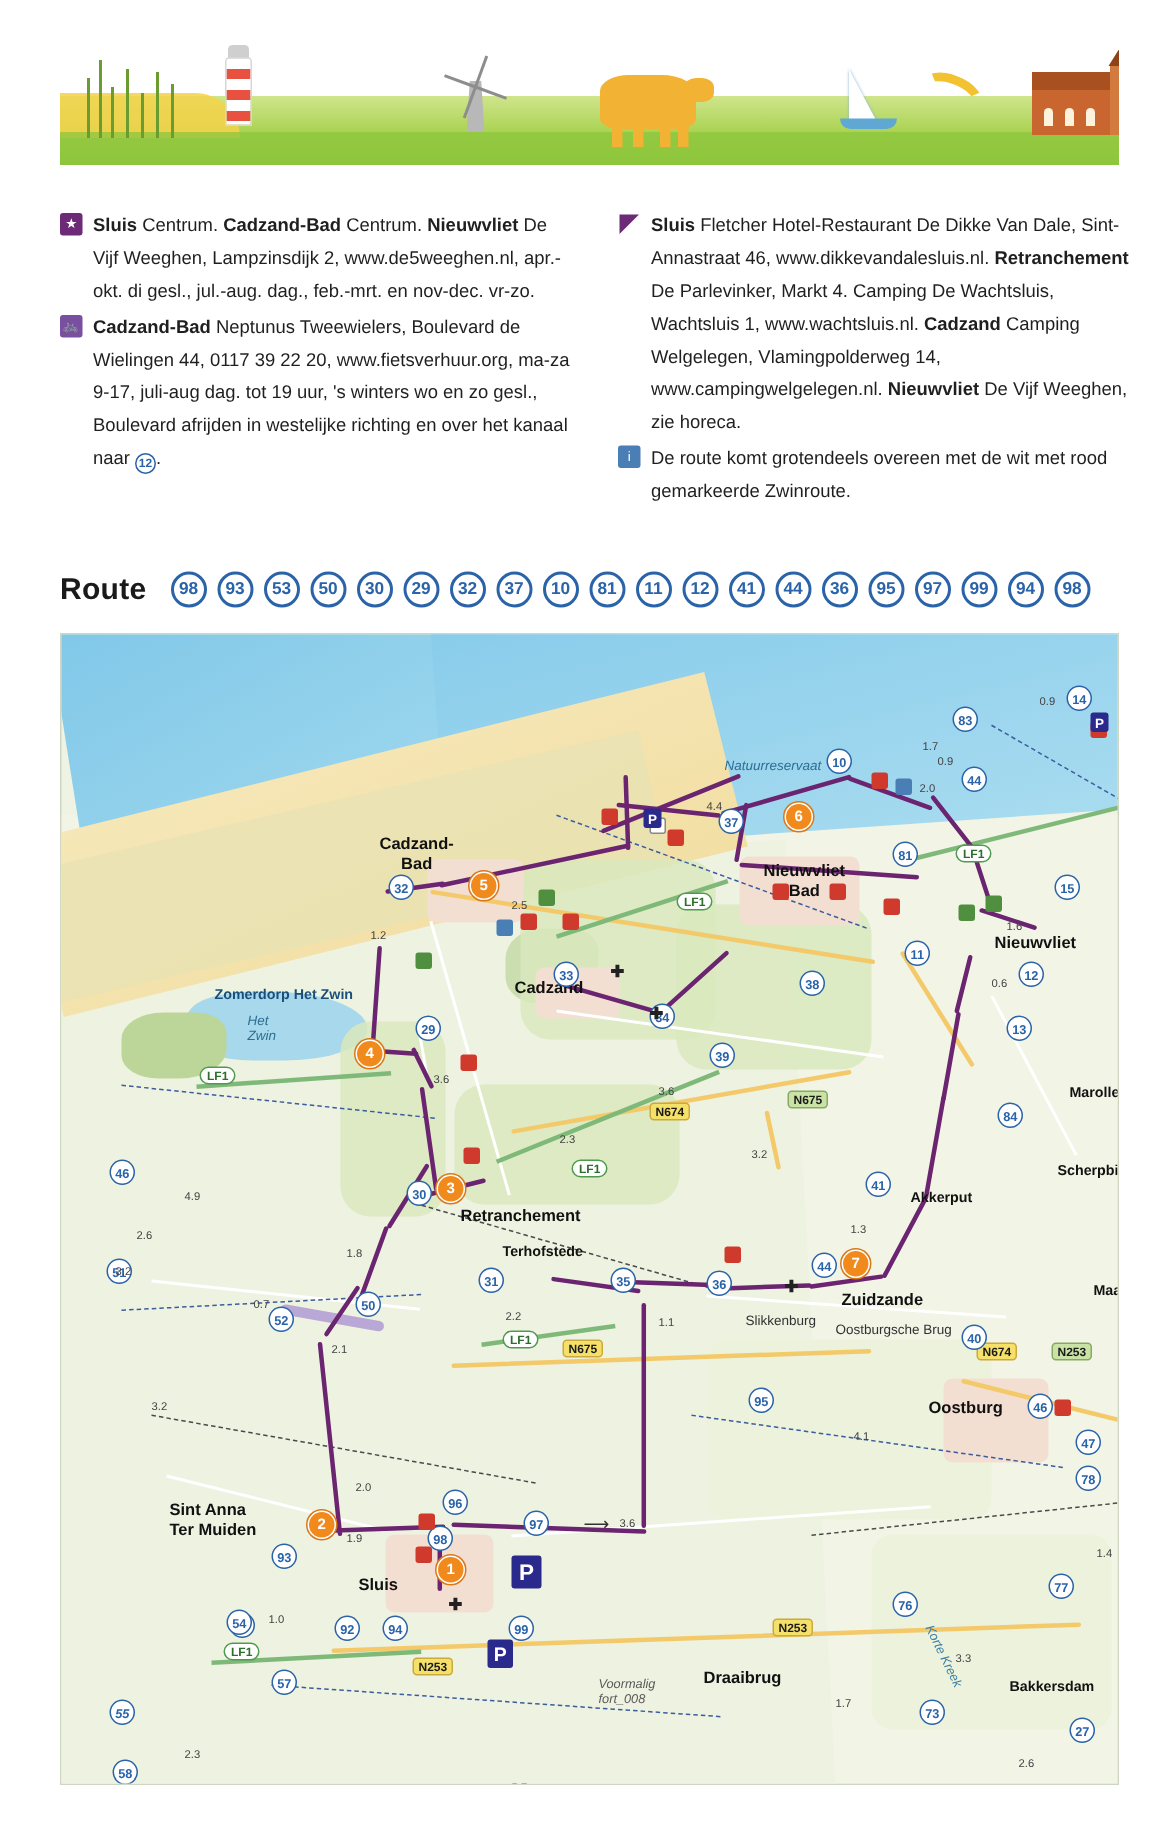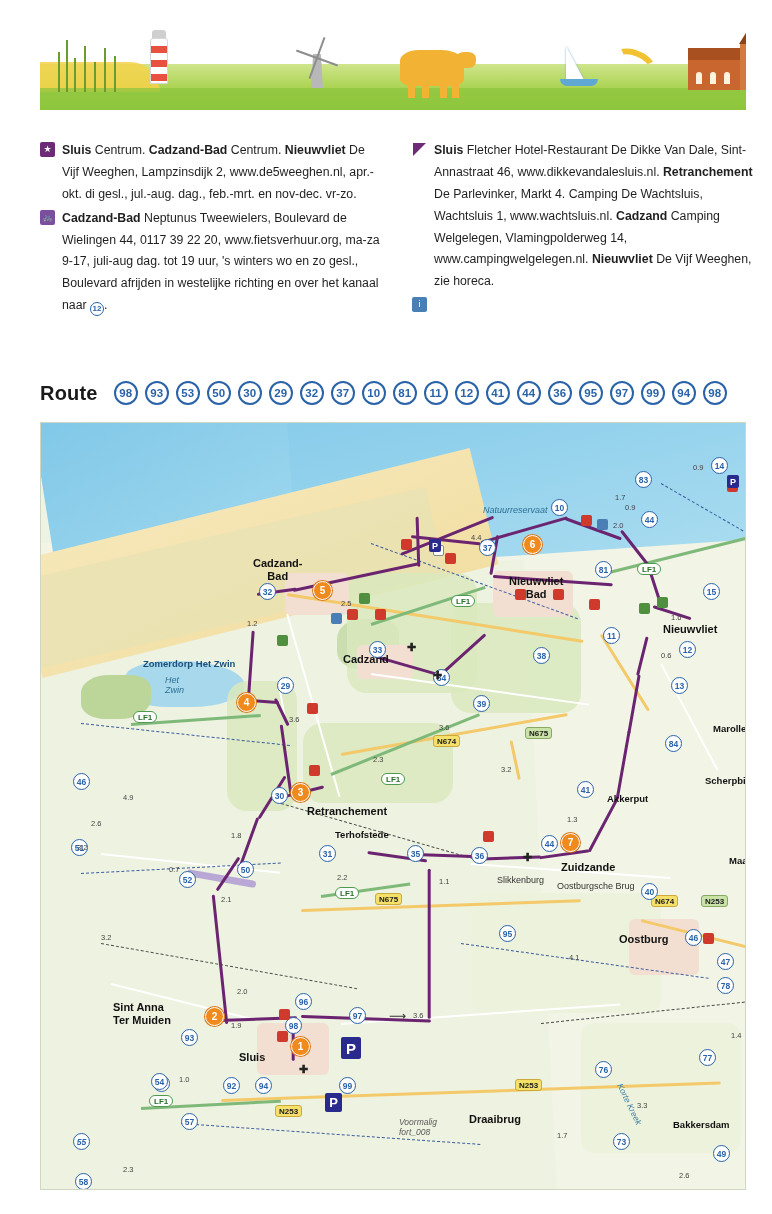--- a/index.html
+++ b/index.html
@@ -318,20 +318,21 @@
 
     <div class="legend-entry">
       <span class="legend-ico ico-hotel">
           <span class="ico-hotel-glyph"></span>
         </span>
       <span><span class="b">Sluis</span><span> Fletcher Hotel-Restaurant De Dikke Van Dale, Sint-Annastraat 46, www.dikkevandalesluis.nl. </span><span class="b">Retranchement</span><span> De Parlevinker, Markt 4. Camping De Wachtsluis, Wachtsluis 1, www.wachtsluis.nl. </span><span class="b">Cadzand</span><span> Camping Welgelegen, Vlamingpolderweg 14, www.campingwelgelegen.nl. </span><span class="b">Nieuwvliet</span><span> De Vijf Weeghen, zie horeca.</span></span>
     </div>
 
     <div class="legend-entry">
       <span class="legend-ico ico-info">i</span>
+      <span>De route komt grotendeels overeen met de wit met rood gemarkeerde Zwinroute.</span>
     </div>
 
   </div>
 </div>
 
 <div class="route-strip">
   <span class="route-label">Route</span>
   <span class="knoop">98</span>
   <span class="knoop">93</span>
   <span class="knoop">53</span>
@@ -540,21 +541,21 @@
   <div class="knoop-map" style="left:140px;top:690px;">57</div>
   <div class="knoop-map" style="left:32px;top:710px;font-style:italic;">55</div>
   <div class="knoop-map" style="left:34px;top:750px;">58</div>
   <div class="knoop-map" style="left:600px;top:460px;">40</div>
   <div class="knoop-map" style="left:644px;top:506px;">46</div>
   <div class="knoop-map" style="left:676px;top:530px;">47</div>
   <div class="knoop-map" style="left:676px;top:554px;">78</div>
   <div class="knoop-map" style="left:554px;top:638px;">76</div>
   <div class="knoop-map" style="left:658px;top:626px;">77</div>
   <div class="knoop-map" style="left:572px;top:710px;">73</div>
-  <div class="knoop-map" style="left:672px;top:722px;">49</div>
+  <div class="knoop-map" style="left:672px;top:722px;">27</div>
 
   <div class="poi red" style="left:360px;top:116px;"></div>
   <div class="poi red" style="left:404px;top:130px;"></div>
   <div class="poi white" style="left:392px;top:122px;"></div>
   <div class="poi red" style="left:540px;top:92px;"></div>
   <div class="poi blue" style="left:556px;top:96px;"></div>
   <div class="poi red" style="left:474px;top:166px;"></div>
   <div class="poi red" style="left:512px;top:166px;"></div>
   <div class="poi red" style="left:548px;top:176px;"></div>
   <div class="poi green" style="left:598px;top:180px;"></div>

